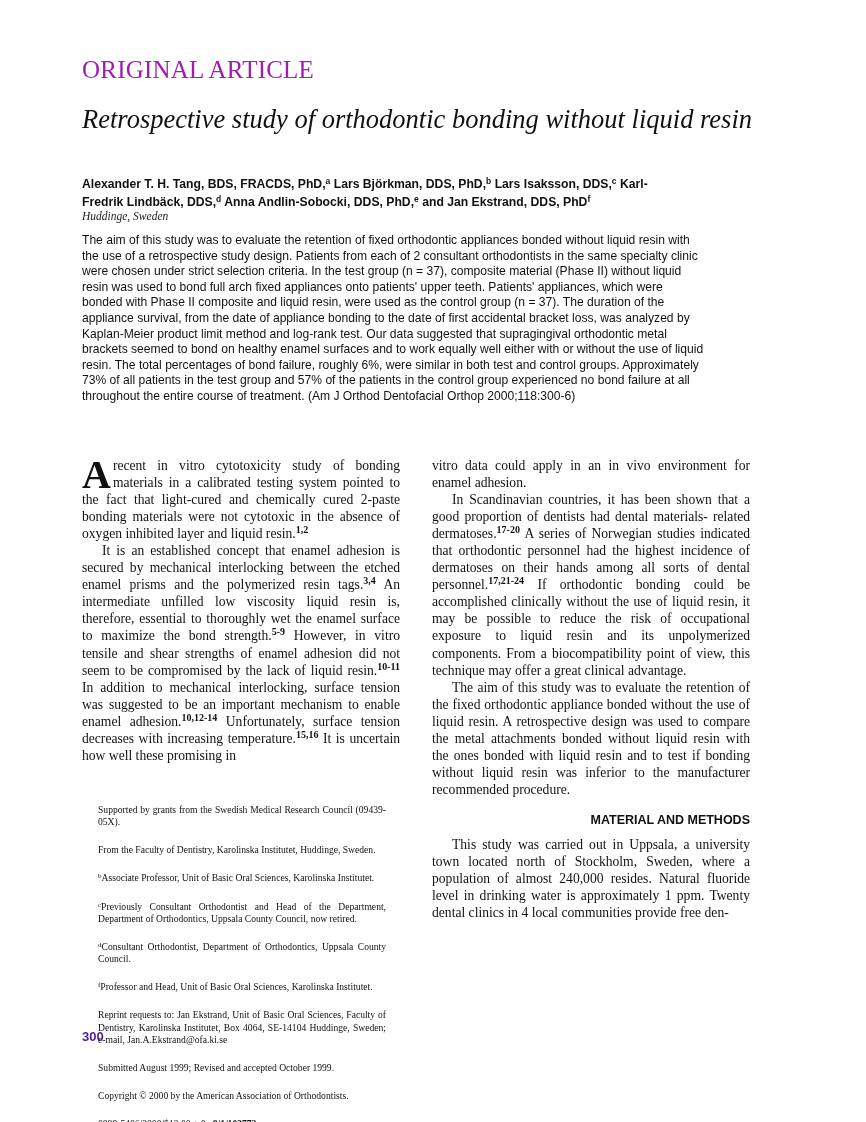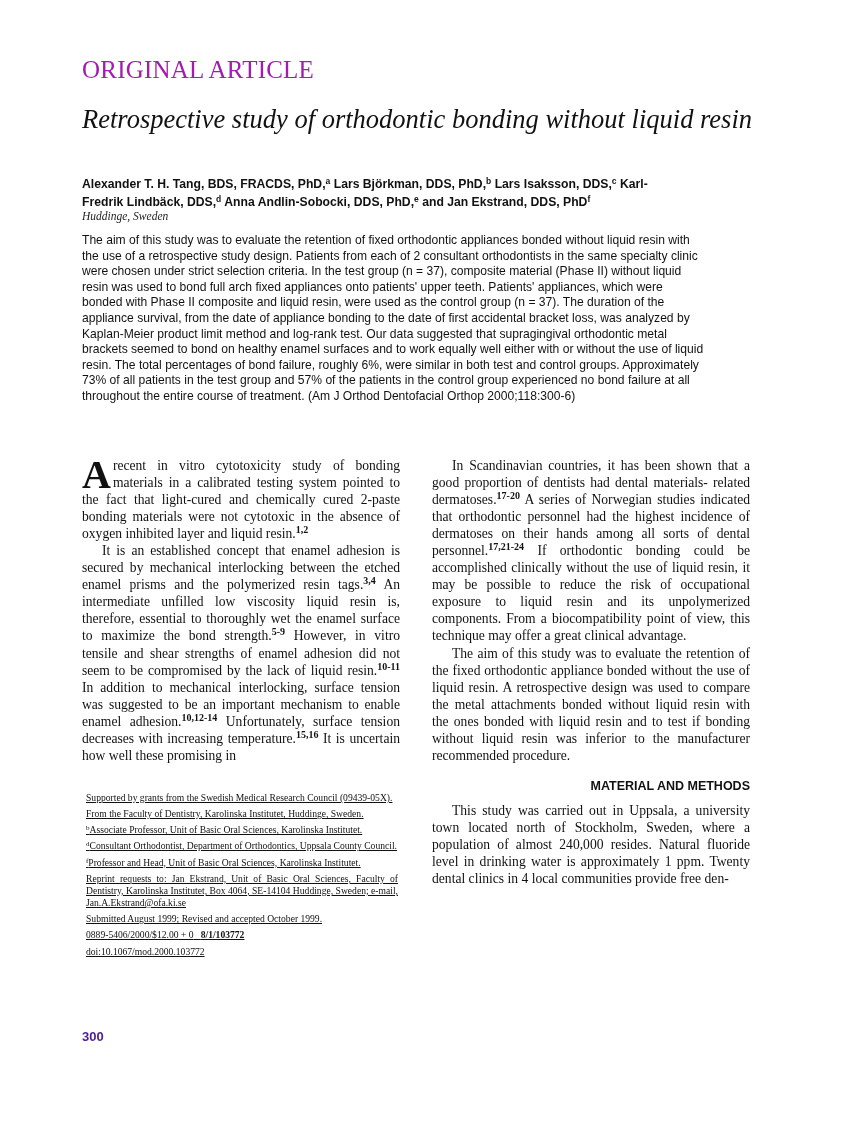--- a/index.html
+++ b/index.html
@@ -49,21 +49,21 @@
   .heading {
     font-family: "Liberation Sans", sans-serif; font-weight: bold; font-size: 12.5px;
     margin: 14px 0 7px 0; text-align: right;
   }
 
   .footnotes {
     position: absolute; left: 82px; top: 788px; width: 320px;
     font-family: "Liberation Serif", serif; font-size: 9.6px; line-height: 12.15px; color: #111;
     text-align: justify;
   }
-  .footnotes div { margin: 4px; text-decoration: underline; }
+  .footnotes div { margin: 16px; }
   .footnotes sup { font-size: 7px; vertical-align: 3px; line-height: 0; }
   .footnotes b { font-weight: bold; }
   .pagenum {
     position: absolute; left: 82px; top: 1029px;
     font-family: "Liberation Sans", sans-serif; font-weight: bold; font-size: 13px; color: #4c1d95;
   }
 </style>
 </head>
 <body>
 
@@ -82,30 +82,33 @@
 
   <div class="col col-left">
     <p><span class="dropcap">A</span><span> recent in vitro cytotoxicity study of bonding materials in a calibrated testing system pointed to the fact that light-cured and chemically cured 2-paste bonding materials were not cytotoxic in the absence of oxygen inhibited layer and liquid resin.</span><sup>1,2</sup></p>
     <p class="indent"><span>It is an established concept that enamel adhesion is secured by mechanical interlocking between the etched enamel prisms and the polymerized resin tags.</span><sup>3,4</sup><span> An intermediate unfilled low viscosity liquid resin is, therefore, essential to thoroughly wet the enamel surface to maximize the bond strength.</span><sup>5-9</sup><span> However, in vitro tensile and shear strengths of enamel adhesion did not seem to be compromised by the lack of liquid resin.</span><sup>10-11</sup><span> In addition to mechanical interlocking, surface tension was suggested to be an important mechanism to enable enamel adhesion.</span><sup>10,12-14</sup><span> Unfortunately, surface tension decreases with increasing temperature.</span><sup>15,16</sup><span> It is uncertain how well these promising in</span></p>
   </div>
 
   <div class="footnotes">
     <div>Supported by grants from the Swedish Medical Research Council (09439-05X).</div>
     <div>From the Faculty of Dentistry, Karolinska Institutet, Huddinge, Sweden.</div>
     <div><sup>b</sup><span>Associate Professor, Unit of Basic Oral Sciences, Karolinska Institutet.</span></div>
+    <div><sup>c</sup><span>Previously Consultant Orthodontist and Head of the Department, Department of Orthodontics, Uppsala County Council, now retired.</span></div>
     <div><sup>d</sup><span>Consultant Orthodontist, Department of Orthodontics, Uppsala County Council.</span></div>
     <div><sup>f</sup><span>Professor and Head, Unit of Basic Oral Sciences, Karolinska Institutet.</span></div>
     <div>Reprint requests to: Jan Ekstrand, Unit of Basic Oral Sciences, Faculty of Dentistry, Karolinska Institutet, Box 4064, SE-14104 Huddinge, Sweden; e-mail, Jan.A.Ekstrand@ofa.ki.se</div>
     <div>Submitted August 1999; Revised and accepted October 1999.</div>
+    <div>Copyright © 2000 by the American Association of Orthodontists.</div>
     <div><span>0889-5406/2000/$12.00 + 0</span>&nbsp;&nbsp;&nbsp;<b>8/1/103772</b></div>
     <div>doi:10.1067/mod.2000.103772</div>
   </div>
 
   <div class="pagenum">300</div>
 
   <div class="col col-right">
+    <p>vitro data could apply in an in vivo environment for enamel adhesion.</p>
     <p class="indent"><span>In Scandinavian countries, it has been shown that a good proportion of dentists had dental materials- related dermatoses.</span><sup>17-20</sup><span> A series of Norwegian studies indicated that orthodontic personnel had the highest incidence of dermatoses on their hands among all sorts of dental personnel.</span><sup>17,21-24</sup><span> If orthodontic bonding could be accomplished clinically without the use of liquid resin, it may be possible to reduce the risk of occupational exposure to liquid resin and its unpolymerized components. From a biocompatibility point of view, this technique may offer a great clinical advantage.</span></p>
     <p class="indent">The aim of this study was to evaluate the retention of the fixed orthodontic appliance bonded without the use of liquid resin. A retrospective design was used to compare the metal attachments bonded without liquid resin with the ones bonded with liquid resin and to test if bonding without liquid resin was inferior to the manufacturer recommended procedure.</p>
     <div class="heading">MATERIAL AND METHODS</div>
     <p class="indent">This study was carried out in Uppsala, a university town located north of Stockholm, Sweden, where a population of almost 240,000 resides. Natural fluoride level in drinking water is approximately 1 ppm. Twenty dental clinics in 4 local communities provide free den-</p>
   </div>
 
 </div>
 
 </body></html>

